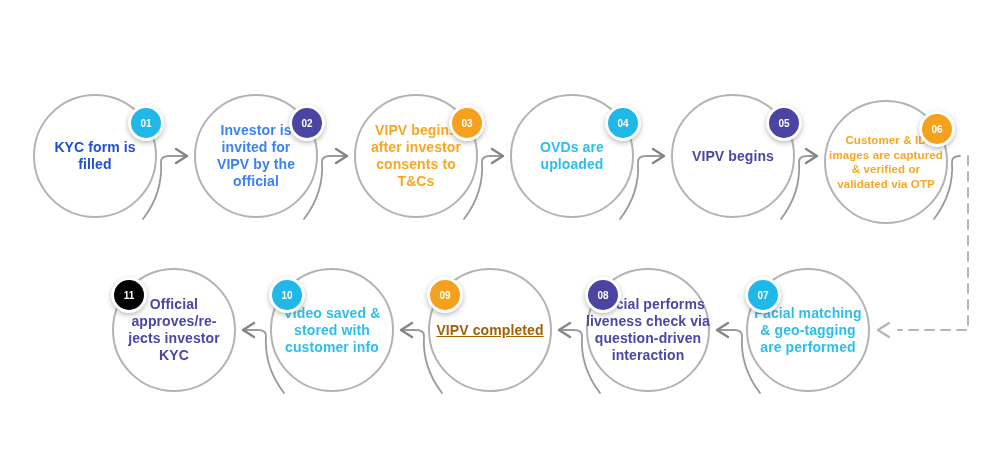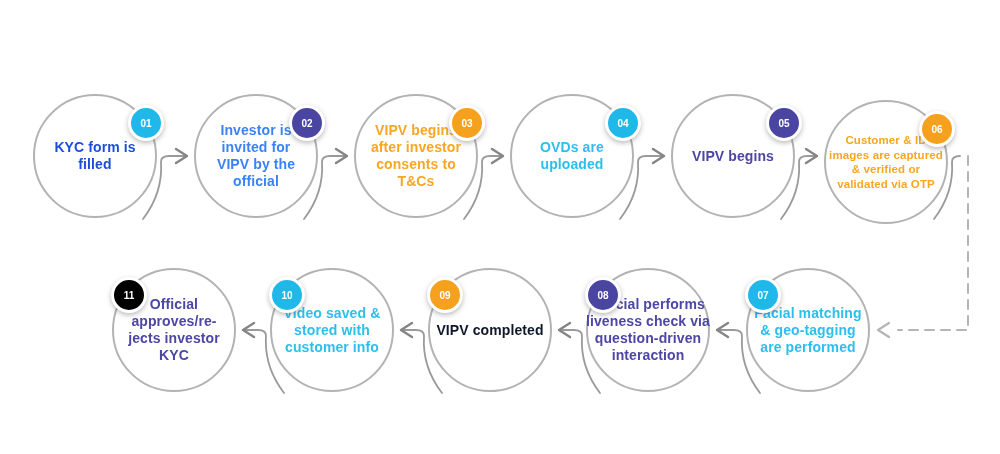--- a/index.html
+++ b/index.html
@@ -151,21 +151,21 @@
         <div class="badge" style="background: rgb(74, 69, 161); left: -3px; top: 7px;">08</div>
         <div class="step-label" style="color: rgb(76, 70, 164);">
           <div>Official performs</div>
           <div>liveness check via</div>
           <div>question-driven</div>
           <div>interaction</div>
         </div>
       </div>
       <div class="step" style="left: 428px; top: 268px;">
         <div class="badge" style="background: rgb(245, 161, 29); left: -3px; top: 7px;">09</div>
-        <div class="step-label" style="color: #0f172a;">
+        <div class="step-label" style="color: #a16207; text-decoration: underline;">
           <div>VIPV completed</div>
         </div>
       </div>
       <div class="step" style="left: 270px; top: 268px;">
         <div class="badge" style="background: rgb(31, 184, 233); left: -3px; top: 7px;">10</div>
         <div class="step-label" style="color: rgb(44, 191, 238);">
           <div>Video saved &amp;</div>
           <div>stored with</div>
           <div>customer info</div>
         </div>

